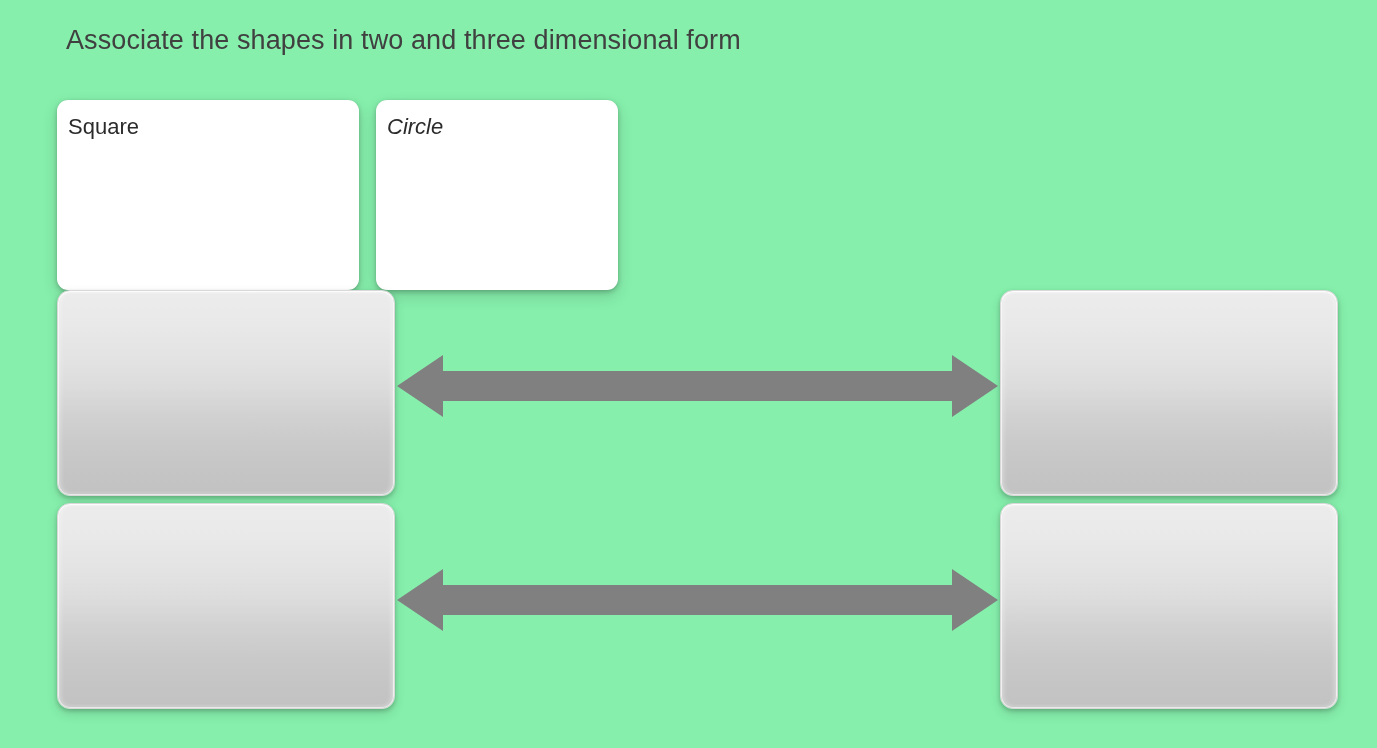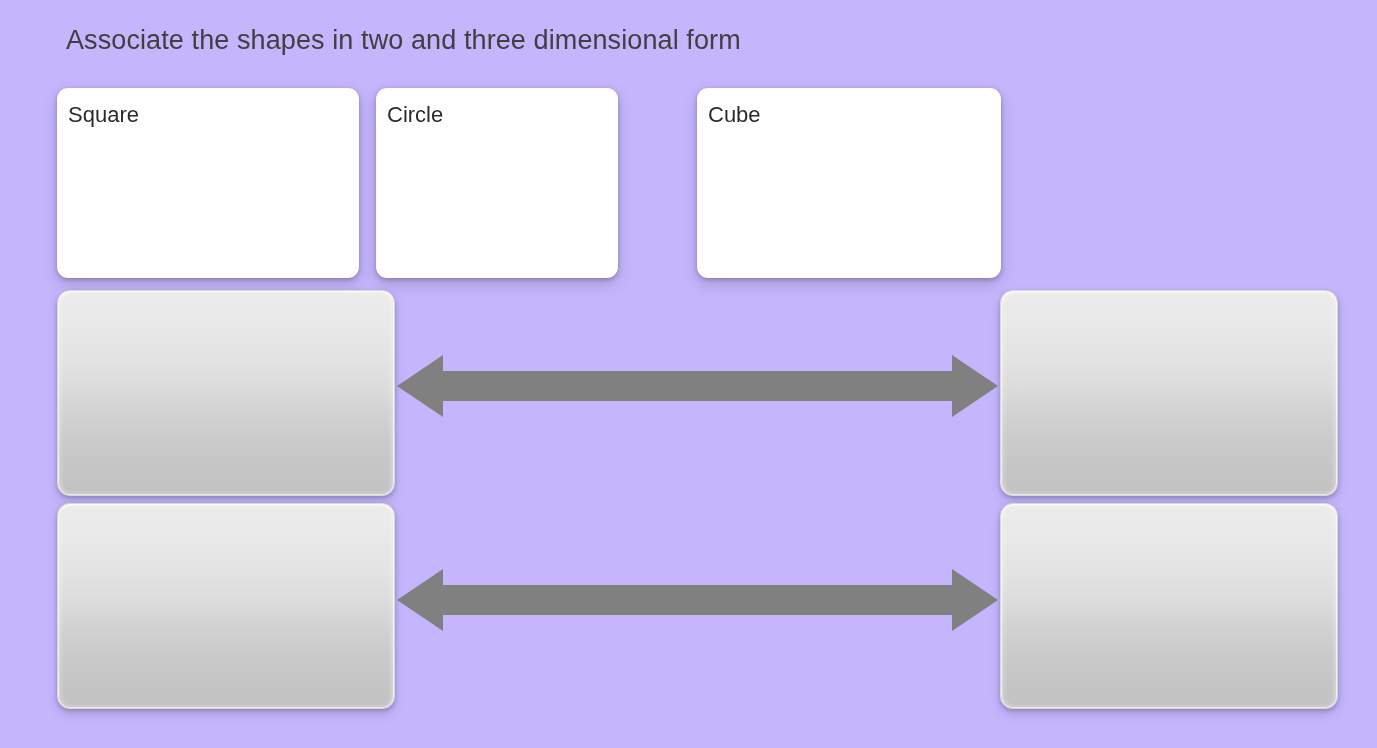--- a/index.html
+++ b/index.html
@@ -15,62 +15,62 @@
     overflow: hidden;
     font-family: "Liberation Sans", sans-serif;
     -webkit-font-smoothing: antialiased;
   }
 
   #slide {
     position: absolute;
     left: 0; top: 0;
     width: 1377px;
     height: 748px;
-    background: #c4b5fd;
+    background: #86efac;
   }
 
   
   .slide-title {
     position: absolute;
     left: 66px;
     top: 22px;
     width: 1200px;
     font-size: 27px;
     line-height: 36px;
     color: #404040;
     font-weight: 400;
     letter-spacing: 0.1px;
     white-space: nowrap;
   }
 
   
   .term-card {
     position: absolute;
-    top: 88px;
+    top: 100px;
     height: 190px;
     background: #ffffff;
     border-radius: 11px;
     box-shadow:
       0 2px 5px rgba(0,0,0,0.22),
       0 6px 16px rgba(0,0,0,0.14),
       0 0 1px rgba(0,0,0,0.10);
     box-sizing: border-box;
   }
   .term-card .term-label {
     position: absolute;
     left: 11px;
     top: 13px;
     font-size: 22px;
     line-height: 28px;
     color: #2b2b2b;
     white-space: nowrap;
   }
 
   .term-card.c0 { left: 57px;   width: 302px; }
-  .term-card.c1 { left: 376px;  width: 242px; }
+  .term-card.c1 { left: 376px;  width: 242px; font-style: italic; }
   .term-card.c2 { left: 697px;  width: 304px; }
   .term-card.c3 { left: 1016px; width: 303px; }
 
   
   .drop-zone {
     position: absolute;
     width: 338px;
     height: 206px;
     border-radius: 13px;
     box-sizing: border-box;
@@ -116,23 +116,20 @@
 <div id="slide">
 
   <div class="slide-title">Associate the shapes in two and three dimensional form</div>
 
   <div class="term-card c0">
     <span class="term-label">Square</span>
   </div>
   <div class="term-card c1">
     <span class="term-label">Circle</span>
   </div>
-  <div class="term-card c2">
-    <span class="term-label">Cube</span>
-  </div>
 
   <div class="drop-zone z0"></div>
   <div class="drop-zone z1"></div>
   <div class="drop-zone z2"></div>
   <div class="drop-zone z3"></div>
 
   <div class="arrow-connector a0">
     <svg viewBox="0 0 601 72" preserveAspectRatio="none" aria-hidden="true">
       <polygon fill="#808080" points="0,36 46,5 46,21 555,21 555,5 601,36 555,67 555,51 46,51 46,67"></polygon>
     </svg>

